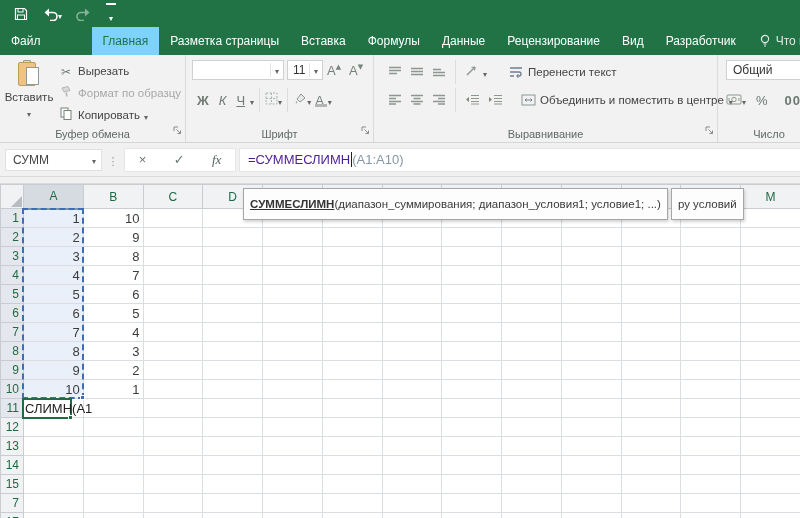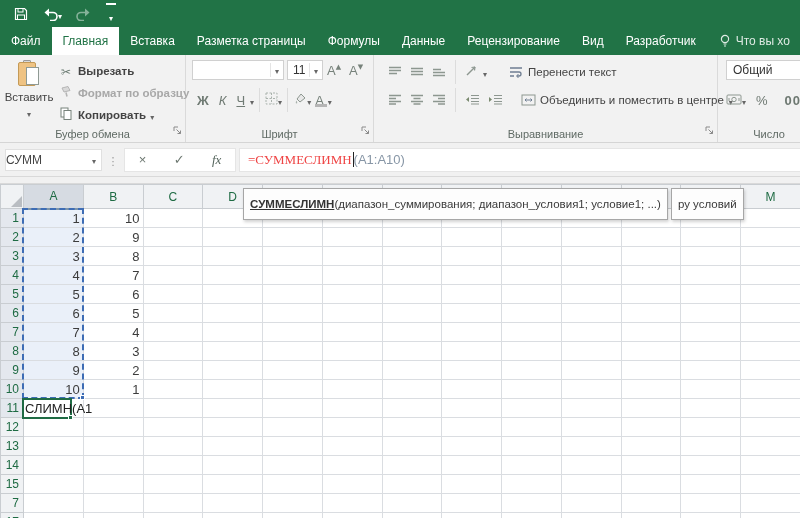--- a/index.html
+++ b/index.html
@@ -11,21 +11,21 @@
   .qat .qbtn { display:flex; align-items:center; justify-content:center; height:22px; margin-left:14px; }
   .qat svg { display:block; }
   .dim { opacity:.45; }
   .dd::after { content:"▾"; font-family:"DejaVu Sans",sans-serif; font-size:8px; color:#666; }
   .dd.white::after { color:#fff; }
   .qat .bar { width:10px; border-top:2px solid #fff; margin-bottom:2px; }
 
   
   .tabbar { position:absolute; left:0; top:27px; width:800px; height:28px; background:#217346; display:flex; align-items:stretch; }
   .tab { color:#fff; font-size:12px; padding:0 11px; display:flex; align-items:center; cursor:default; white-space:nowrap; }
-  .tab.active { background:#ffffff; color:#217346; }
+  .tab.active { background:#7dd3fc; color:#217346;margin-left:40px; }
   .tellme { margin-left:12px; display:flex; align-items:center; color:rgba(255,255,255,.85); font-size:12px; white-space:nowrap;justify-content:center; }
   .tellme svg { margin-right:5px; }
 
   
   .ribbon { position:absolute; left:0; top:55px; width:820px; height:88px; background:#f2f2f2; border-bottom:1px solid #d5d5d5; display:flex; }
   .group { position:relative; height:100%; border-right:1px solid #dadada; flex:none; }
   .gfoot { position:absolute; bottom:2px; left:0; right:0; text-align:center; font-size:11px; color:#5f6a64; }
   .launcher { position:absolute; right:3px; bottom:3px; }
   .rtxt { font-size:11.5px; color:#444; }
   .gray { color:#a8a8a8; }
@@ -34,21 +34,21 @@
   .vdiv { width:1px; background:#dcdcdc; height:24px; margin:0 5px; }
 
   
   .g-clip { width:186px; }
   .pastebtn { position:absolute; left:5px; top:4px; width:48px; height:82px; display:flex; flex-direction:column; align-items:center; }
   .clipicon { position:relative; width:22px; height:26px; margin-top:2px; }
   .clipicon .board { position:absolute; left:0; top:1px; width:18px; height:24px; background:#efc383; border:1px solid #c49a57; border-radius:2px; }
   .clipicon .clipt { position:absolute; left:5px; top:-1px; width:8px; height:4px; background:#d9d9d9; border:1px solid #9a9a9a; border-radius:1px; }
   .clipicon .page { position:absolute; left:8px; top:6px; width:13px; height:18px; background:#fff; border:1px solid #8f9a94; }
   .pastebtn .rtxt { margin-top:4px; }
-  .clipstack { position:absolute; left:58px; top:5px;font-weight:bold; }
+  .clipstack { position:absolute; left:58px; top:5px; }
   .crow { height:22px; display:flex; align-items:center; white-space:nowrap; }
   .crow .ic { width:16px; margin-right:4px; text-align:center; }
   .icon-scissors::after { content:"✂"; font-family:"DejaVu Sans",sans-serif; font-size:12px; color:#697a71; }
   .crow .dd { margin-left:4px; }
 
   
   .g-font { width:188px; }
   .fr1 { position:absolute; left:6px; top:5px; display:flex; align-items:center; }
   .fr2 { position:absolute; left:6px; top:33px; display:flex; align-items:center; height:24px; }
   .fontname { width:92px; }
@@ -73,29 +73,29 @@
 
   
   .g-num { width:102px; border-right:none; }
   .numfmt { position:absolute; left:8px; top:5px; width:90px; padding-left:6px; }
   .nr2 { position:absolute; left:8px; top:33px; display:flex; align-items:center; height:24px; }
   .pct { font-size:13px; color:#6d7871; margin-left:10px; }
   .dbl { font-size:13px; font-weight:bold; color:#6d7871; margin-left:10px; letter-spacing:1px;padding-left:7px; }
 
   
   .fbar { position:absolute; left:0; top:143px; width:800px; height:34px; background:#f1f1f1; border-bottom:1px solid #d9d9d9; display:flex; align-items:center; }
-  .namebox { margin-left:5px; width:97px; height:22px; background:#fff; border:1px solid #e0e0e0; display:flex; align-items:center; font-size:12px; color:#444; }
+  .namebox { margin-left:5px; width:97px; height:22px; background:#fff; border:1px solid #e0e0e0; display:flex; align-items:center; font-size:12px; color:#444; padding-left:7px; }
   .namebox .dd { margin-left:auto; padding:0 5px; }
   .fsep { width:22px; text-align:center; color:#9a9a9a; }
   .fsep::after { content:"⋮"; font-family:"DejaVu Sans",sans-serif; font-size:11px; }
   .fxbox { width:112px; height:24px; background:#fff; border:1px solid #e5e5e5; display:flex; align-items:center; justify-content:space-around; }
   .fxbox .b { font-size:13px; color:#6d7871; }
   .fxbox .fx { font-family:"Liberation Serif",serif; font-style:italic; font-size:13px; color:#55655d; }
   .finput { flex:1; height:24px; background:#fff; border:1px solid #e5e5e5; border-right:none; margin-left:3px; display:flex; align-items:center; padding-left:8px; font-size:13px; white-space:nowrap; overflow:hidden; }
-  .fmain { color:#ef4444;font-family:Liberation Serif, serif; }
+  .fmain { color:#4c1d95; }
   .caret { display:inline-block; width:1px; height:15px; background:#222; margin:0 0 0 1px; }
   .fref { color:#8796a6; }
 
   
   .sheet { position:absolute; left:0; top:177px; width:800px; bottom:0; background:#fff; overflow:hidden; }
   .spacer { height:7px; background:#f1f1f1; border-bottom:1px solid #d9d9d9; }
   table.grid { border-collapse:collapse; table-layout:fixed; width:800px; }
   .grid th, .grid td { border:1px solid #dadde1; font-weight:normal; overflow:hidden; white-space:nowrap; }
   .grid tr { height:19px; }
   .grid tr.hdr { height:24px; }
@@ -148,22 +148,22 @@
     </span>
     <span class="qbtn" style="flex-direction:column">
       <span class="bar"></span>
       <span class="dd white"></span>
     </span>
   </div>
 
   <div class="tabbar">
     <span class="tab">Файл</span>
     <span class="tab active">Главная</span>
+    <span class="tab">Разметка страницы</span>
     <span class="tab">Вставка</span>
-    <span class="tab">Разметка страницы</span>
     <span class="tab">Формулы</span>
     <span class="tab">Данные</span>
     <span class="tab">Рецензирование</span>
     <span class="tab">Вид</span>
     <span class="tab">Разработчик</span>
     <span class="tellme">
       <svg width="12" height="14" viewBox="0 0 12 14">
           <circle cx="6" cy="5" r="3.6" fill="none" stroke="rgba(255,255,255,.85)" stroke-width="1.2"></circle>
           <path d="M4.5 10 h3 M5 12 h2" stroke="rgba(255,255,255,.85)" stroke-width="1.2"></path>
         </svg>

